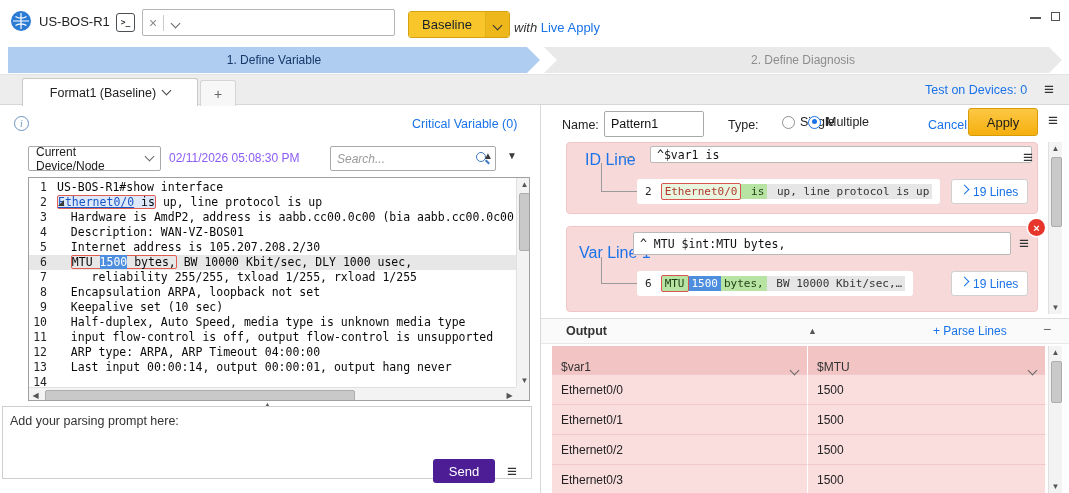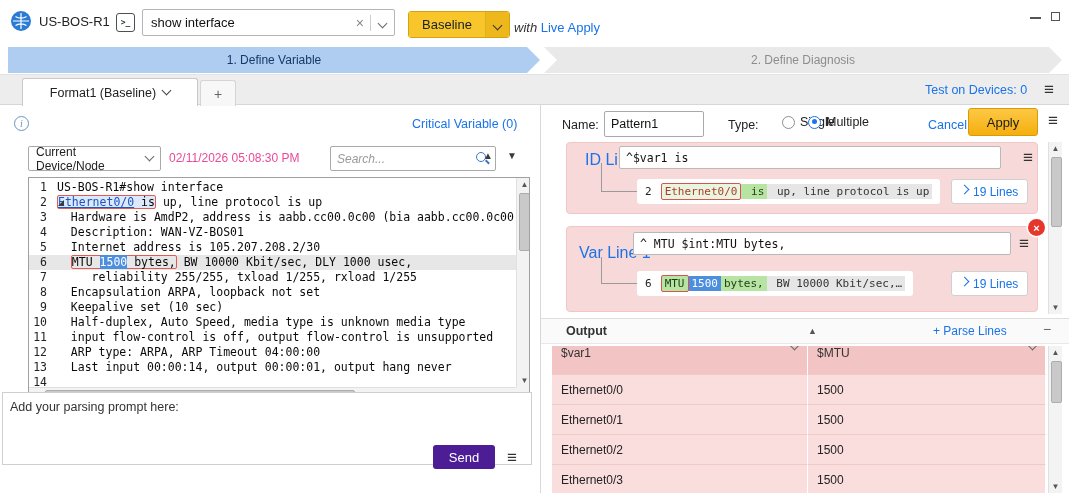--- a/index.html
+++ b/index.html
@@ -30,21 +30,21 @@
   .step{display:flex;align-items:center;justify-content:center;font-size:12px}
   .step1{background:#aecdf0;color:#16386b;clip-path:polygon(0 0,calc(100% - 13px) 0,100% 50%,calc(100% - 13px) 100%,0 100%)}
   .step2{background:#e9e9e9;color:#8d8d8d;clip-path:polygon(0 0,calc(100% - 13px) 0,100% 50%,calc(100% - 13px) 100%,0 100%,13px 50%)}
   
   .tabsbar{background:#ededee;border-top:1px solid #e3e3e3;border-bottom:1px solid #d7d7d7}
   .tab-active{background:#fff;border:1px solid #c9c9c9;border-bottom:none;border-radius:3px 3px 0 0;display:flex;align-items:center;justify-content:center;gap:7px;font-size:12.5px;color:#222;cursor:pointer}
   .tab-add{background:#f7f7f8;border:1px solid #d5d5d5;border-bottom:none;border-radius:3px 3px 0 0;display:flex;align-items:center;justify-content:center;color:#666;font-size:14px;cursor:pointer}
   
   .info{width:15px;height:15px;border:1.2px solid #6b93c0;border-radius:50%;color:#6b93c0;font-size:10px;font-style:italic;display:flex;align-items:center;justify-content:center;font-family:"Liberation Serif",serif}
   .selbox{display:flex;align-items:center;justify-content:space-between;padding:0 7px;border:1px solid #a9a9a9;background:#fff;font-size:12px;color:#222;border-radius:2px;cursor:pointer}
-  .ts{font-size:12px;color:#ec4899}
+  .ts{font-size:12px;color:#8b5cf6}
   .searchbox{display:flex;align-items:center;border:1px solid #a9a9a9;border-radius:2px;background:#fff;padding:0 6px}
   .searchbox input{flex:1;border:0;outline:0;font-size:12px;color:#333;min-width:0}
   .searchbox input::placeholder{color:#999;font-style:italic}
   .mag{position:relative;display:inline-block;width:13px;height:13px}
   .mag::before{content:"";position:absolute;left:0;top:0;width:8px;height:8px;border:1.6px solid #3c78c0;border-radius:50%}
   .mag::after{content:"";position:absolute;left:8.5px;top:9px;width:5px;height:1.8px;background:#3c78c0;transform:rotate(45deg)}
   .tribtn{font-size:10px;color:#3a3a3a;cursor:pointer}
   
   .codebox{border:1px solid #a0a0a0;background:#fff;overflow:hidden}
   .cl{position:relative;display:flex;height:15px;line-height:15px;font-family:"DejaVu Sans Mono",monospace;font-size:11.5px;color:#0a0a0a;white-space:pre}
@@ -80,41 +80,40 @@
   .chip-var{background:#e9f6df;border:1px solid #d9534f;color:#b03a2e;border-radius:2px}
   .chip-green{background:#b7e3a3;color:#1e3d12}
   .chip-gray{background:#e6e6e6;color:#333}
   .chip-mtu{background:#b7e3a3;border:1px solid #d9534f;color:#1e3d12;border-radius:2px}
   .chip-blue{background:#4d8ede;color:#fff}
   .lineslink{display:flex;align-items:center;gap:5px;background:#fff;border:1px solid #d0d0d0;border-radius:3px;height:25px;padding:0 9px;color:#1a73e8;font-size:12px;cursor:pointer}
   .xdel{background:#e8352b;color:#fff;border-radius:50%;width:17px;height:17px;display:flex;align-items:center;justify-content:center;font-size:11px;font-weight:bold;box-shadow:0 0 0 1.5px #fff;z-index:5;cursor:pointer}
   .outbar{background:#fafafa;border-top:1px solid #dedede;border-bottom:1px solid #e8e8e8}
   .outtitle{font-weight:bold;font-size:12.5px;color:#333}
   .thead{display:flex;height:28px}
-  .th{background:#f2c4c4;border-right:1px solid #fff;display:flex;align-items:flex-start;justify-content:space-between;padding:0 9px;font-size:12px;color:#333;cursor:pointer}
+  .th{background:#f2c4c4;border-right:1px solid #fff;display:flex;align-items:flex-end;justify-content:space-between;padding:0 9px;font-size:12px;color:#333;cursor:pointer}
   .trow{display:flex;height:30px}
   .td{background:#fadddd;border-right:1px solid #fff;border-top:1px solid #f0caca;display:flex;align-items:center;padding:0 9px;font-size:12px;color:#222}
 </style>
 </head>
 <body>
 
 <div class="app">
 
   <span class="a" style="left:10px;top:10px">
     <svg width="22" height="22" viewBox="0 0 22 22">
         <circle cx="11" cy="11" r="10" fill="#2b7bd4"></circle>
         <path d="M3 11h16M11 3v16M5.5 6.5c3 2.2 8 2.2 11 0M5.5 15.5c3-2.2 8-2.2 11 0" stroke="#fff" stroke-width="1.2" fill="none"></path>
       </svg>
   </span>
   <span class="a devname" style="left:39px;top:14px">US-BOS-R1</span>
   <span class="a cliic" style="left:116px;top:13px">
       <span>&gt;_</span>
     </span>
   <div class="a cmdbox" style="left:142px;top:9px;width:253px;height:27px">
-    <input readonly="" value="show interface" style="">
     <span class="clrx">×</span>
     <span class="vsep"></span>
     <span class="chvbox"><i class="chv"></i></span>
   </div>
   <div class="a retr" style="left:408px;top:11px">
     <button class="retr-main">Baseline</button>
     <button class="retr-dd"><i class="chv"></i></button>
   </div>
   <span class="a" style="left:514px;top:20px;font-size:13px">
     <i style="color:#333">with</i>
@@ -200,21 +199,21 @@
     <div class="a sb" style="left:0;top:209px;width:487px;height:15px;border-top:1px solid #e0e0e0">
       <span class="sb-btn" style="left:0;top:1px">◀</span>
       <span class="sb-thumb" style="left:16px;top:2px;width:310px;height:11px"></span>
       <span class="sb-btn" style="left:474px;top:1px">▶</span>
     </div>
     <div class="a sb" style="left:487px;top:209px;width:15px;height:15px"></div>
   </div>
 
   <span class="a collapse-tri" style="left:263px;top:400px">▲</span>
 
-  <div class="a promptbox" style="left:2px;top:392px;width:530px;height:73px">
+  <div class="a promptbox" style="left:2px;top:406px;width:530px;height:73px">
     <span class="a" style="left:7px;top:7px;font-size:12.5px;color:#333">Add your parsing prompt here:</span>
     <button class="a sendbtn" style="left:430px;top:52px;width:62px;height:24px">Send</button>
     <span class="a ham" style="left:504px;top:56px">≡</span>
   </div>
 
   <div class="a" style="left:540px;top:105px;width:1px;height:388px;background:#d8d8d8"></div>
 
   <span class="a lbl" style="left:562px;top:118px">Name:</span>
   <input class="a nameinput" style="left: 604px; top: 111px; width: 100px; height: 26px;" value="Pattern1">
   <span class="a lbl" style="left:728px;top:118px">Type:</span>
@@ -228,21 +227,21 @@
     </span>
   <span class="a link" style="left:928px;top:118px">Cancel</span>
   <button class="a applybtn" style="left:968px;top:108px;width:70px;height:28px">Apply</button>
   <span class="a ham" style="left:1048px;top:112px">≡</span>
 
   <div class="a pblock" style="left:566px;top:142px;width:472px;height:72px">
     <span class="a plabel" style="left:18px;top:8px">ID Line</span>
     <span class="a conn" style="left:56px;top:14px;width:10px;height:1px"></span>
     <span class="a conn" style="left:34px;top:20px;width:1px;height:28px"></span>
     <span class="a conn" style="left:34px;top:48px;width:36px;height:1px"></span>
-    <div class="a pinput mono" style="left:52px;top:3px;width:382px;height:23px">
+    <div class="a pinput mono" style="left:83px;top:3px;width:382px;height:17px">
         <span>^$var1 is</span>
       </div>
     <span class="a ham" style="left:456px;top:6px">≡</span>
     <div class="a mrow" style="left:70px;top:36px;height:25px">
       <span class="mln mono">2</span><span class="chip chip-var mono">Ethernet0/0</span><span class="chip chip-green mono"> is</span><span class="chip chip-gray mono"> up, line protocol is up</span>
     </div>
     <div class="a lineslink" style="left:384px;top:36px">
       <i class="chv chv-r chv-blue"></i>
         <span>19 Lines</span>
     </div>

